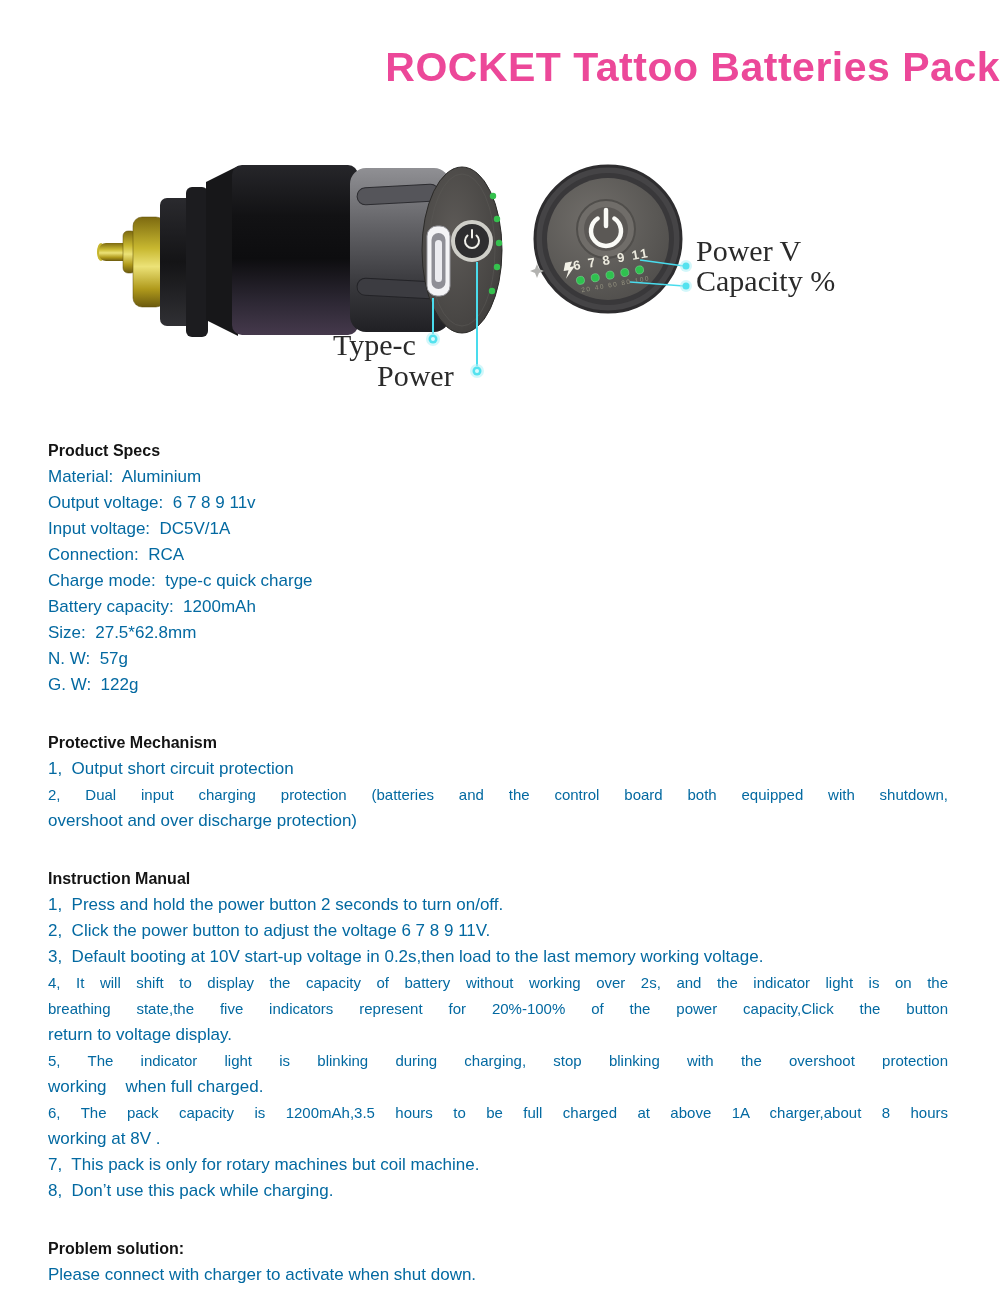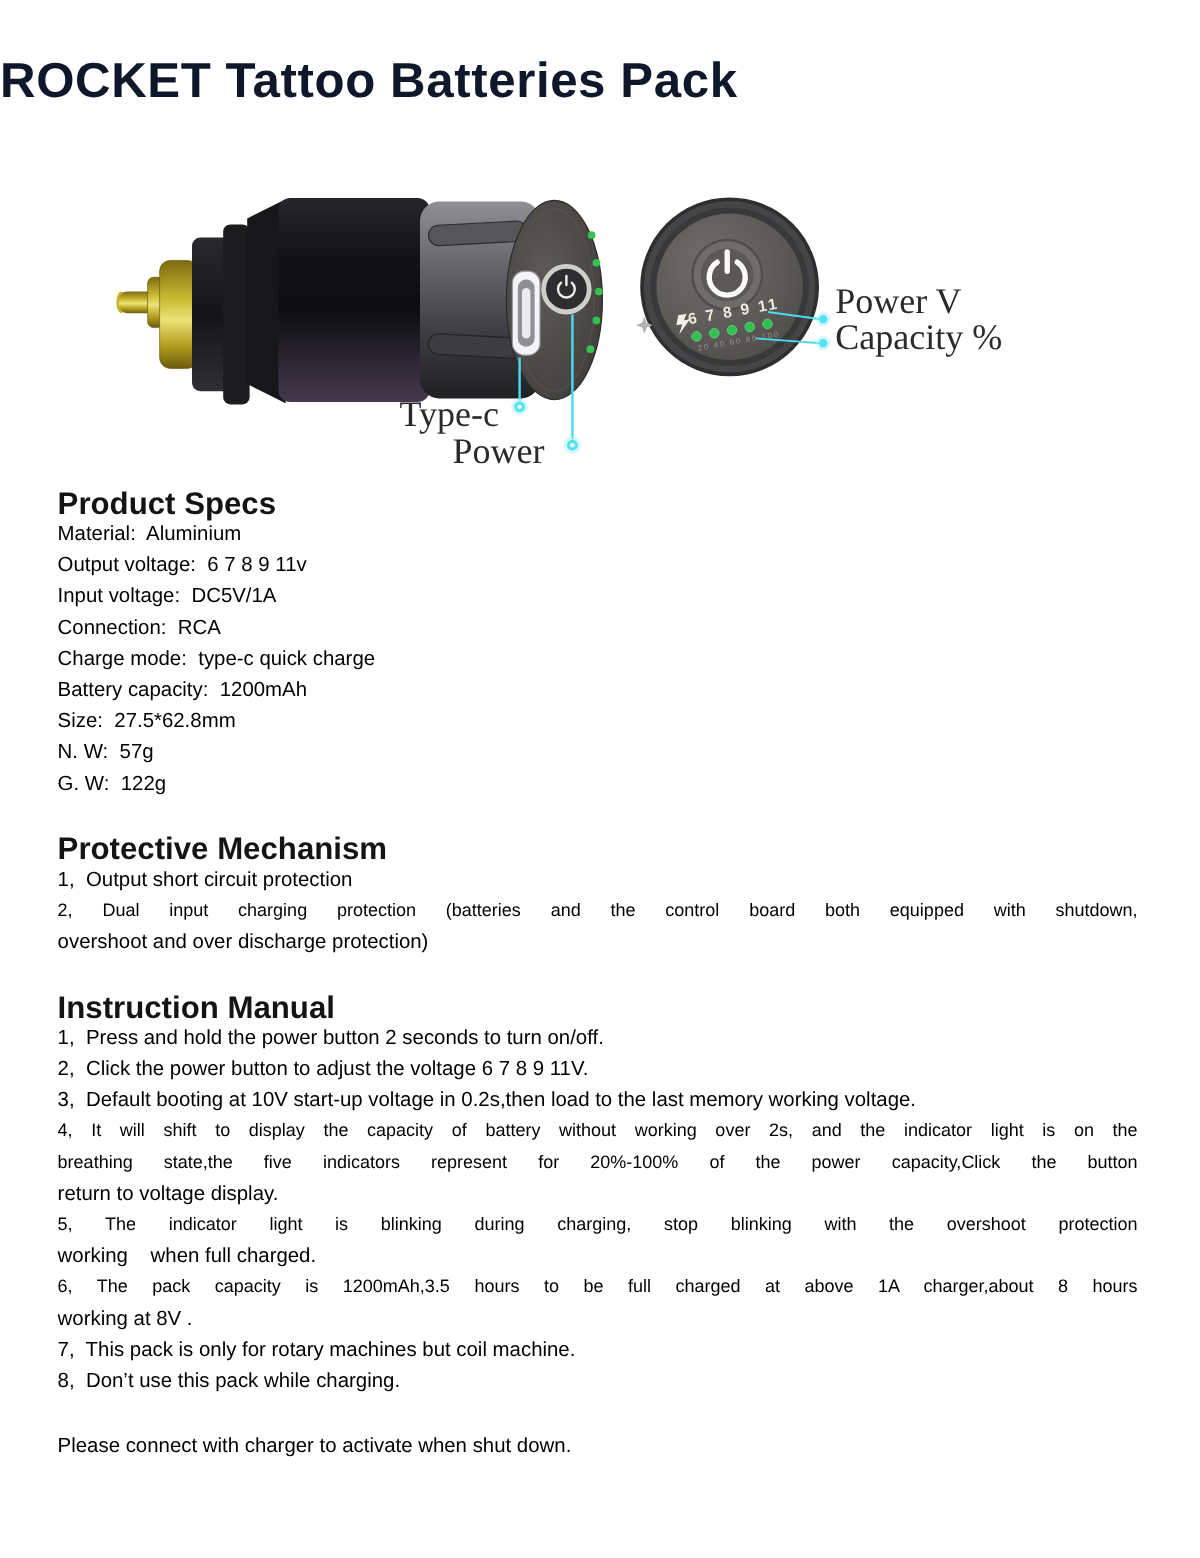--- a/index.html
+++ b/index.html
@@ -1,23 +1,23 @@
 <!DOCTYPE html>
 <html><head>
 <meta charset="utf-8">
 <style>
   html,body{margin:0;padding:0;background:#ffffff;}
   body{width:1000px;height:1298px;font-family:"Liberation Sans","DejaVu Sans",sans-serif;color:#1e1e1e;overflow:hidden;}
-  h1{font-size:41px;font-weight:bold;text-align:left;margin:44px 0 0 0;color:#0f172a;letter-spacing:.5px;}
+  h1{font-size:41px;font-weight:bold;text-align:right;margin:44px 0 0 0;color:#ec4899;letter-spacing:.5px;}
   .figure-svg{display:block;margin-top:43px;}
   .content{width:900px;margin-left:48px;}
   .sec{margin-top:28px;}
   .sec.first{margin-top:0;}
-  .heading{font-size:26px;font-weight:bold;line-height:26px;color:#141414;}
-  .ln{font-size:17px;line-height:26px;height:26px;white-space:pre-wrap;overflow:hidden;color:#000000;}
+  .heading{font-size:16px;font-weight:bold;line-height:26px;color:#141414;margin-top:32px;}
+  .ln{font-size:17px;line-height:26px;height:26px;white-space:pre-wrap;overflow:hidden;color:#0369a1;}
   .just{font-size:15px;white-space:normal;text-align:justify;text-align-last:justify;}
   .serif-label{font-family:"Liberation Serif","DejaVu Serif",serif;font-size:30px;fill:#2a2a2a;}
   .face-nums{font-family:"Liberation Sans","DejaVu Sans",sans-serif;font-size:13px;font-weight:bold;fill:#edebdf;letter-spacing:2px;}
   .face-caps{font-family:"Liberation Sans","DejaVu Sans",sans-serif;font-size:6.5px;fill:#93917f;letter-spacing:1.5px;}
 </style>
 </head>
 <body>
 
 <main>
 
@@ -189,17 +189,18 @@
       <div class="ln">return to voltage display.</div>
       <div class="ln just">5,  The indicator light is blinking during charging, stop blinking with the overshoot protection</div>
       <div class="ln">working    when full charged.</div>
       <div class="ln just">6,  The pack capacity is 1200mAh,3.5 hours to be full charged at above 1A charger,about 8 hours</div>
       <div class="ln">working at 8V .</div>
       <div class="ln">7,  This pack is only for rotary machines but coil machine.</div>
       <div class="ln">8,  Don’t use this pack while charging.</div>
     </div>
 
     <div class="sec">
+      <div class="heading">Problem solution:</div>
       <div class="ln">Please connect with charger to activate when shut down.</div>
     </div>
 
   </section>
 </main>
 
 </body></html>

